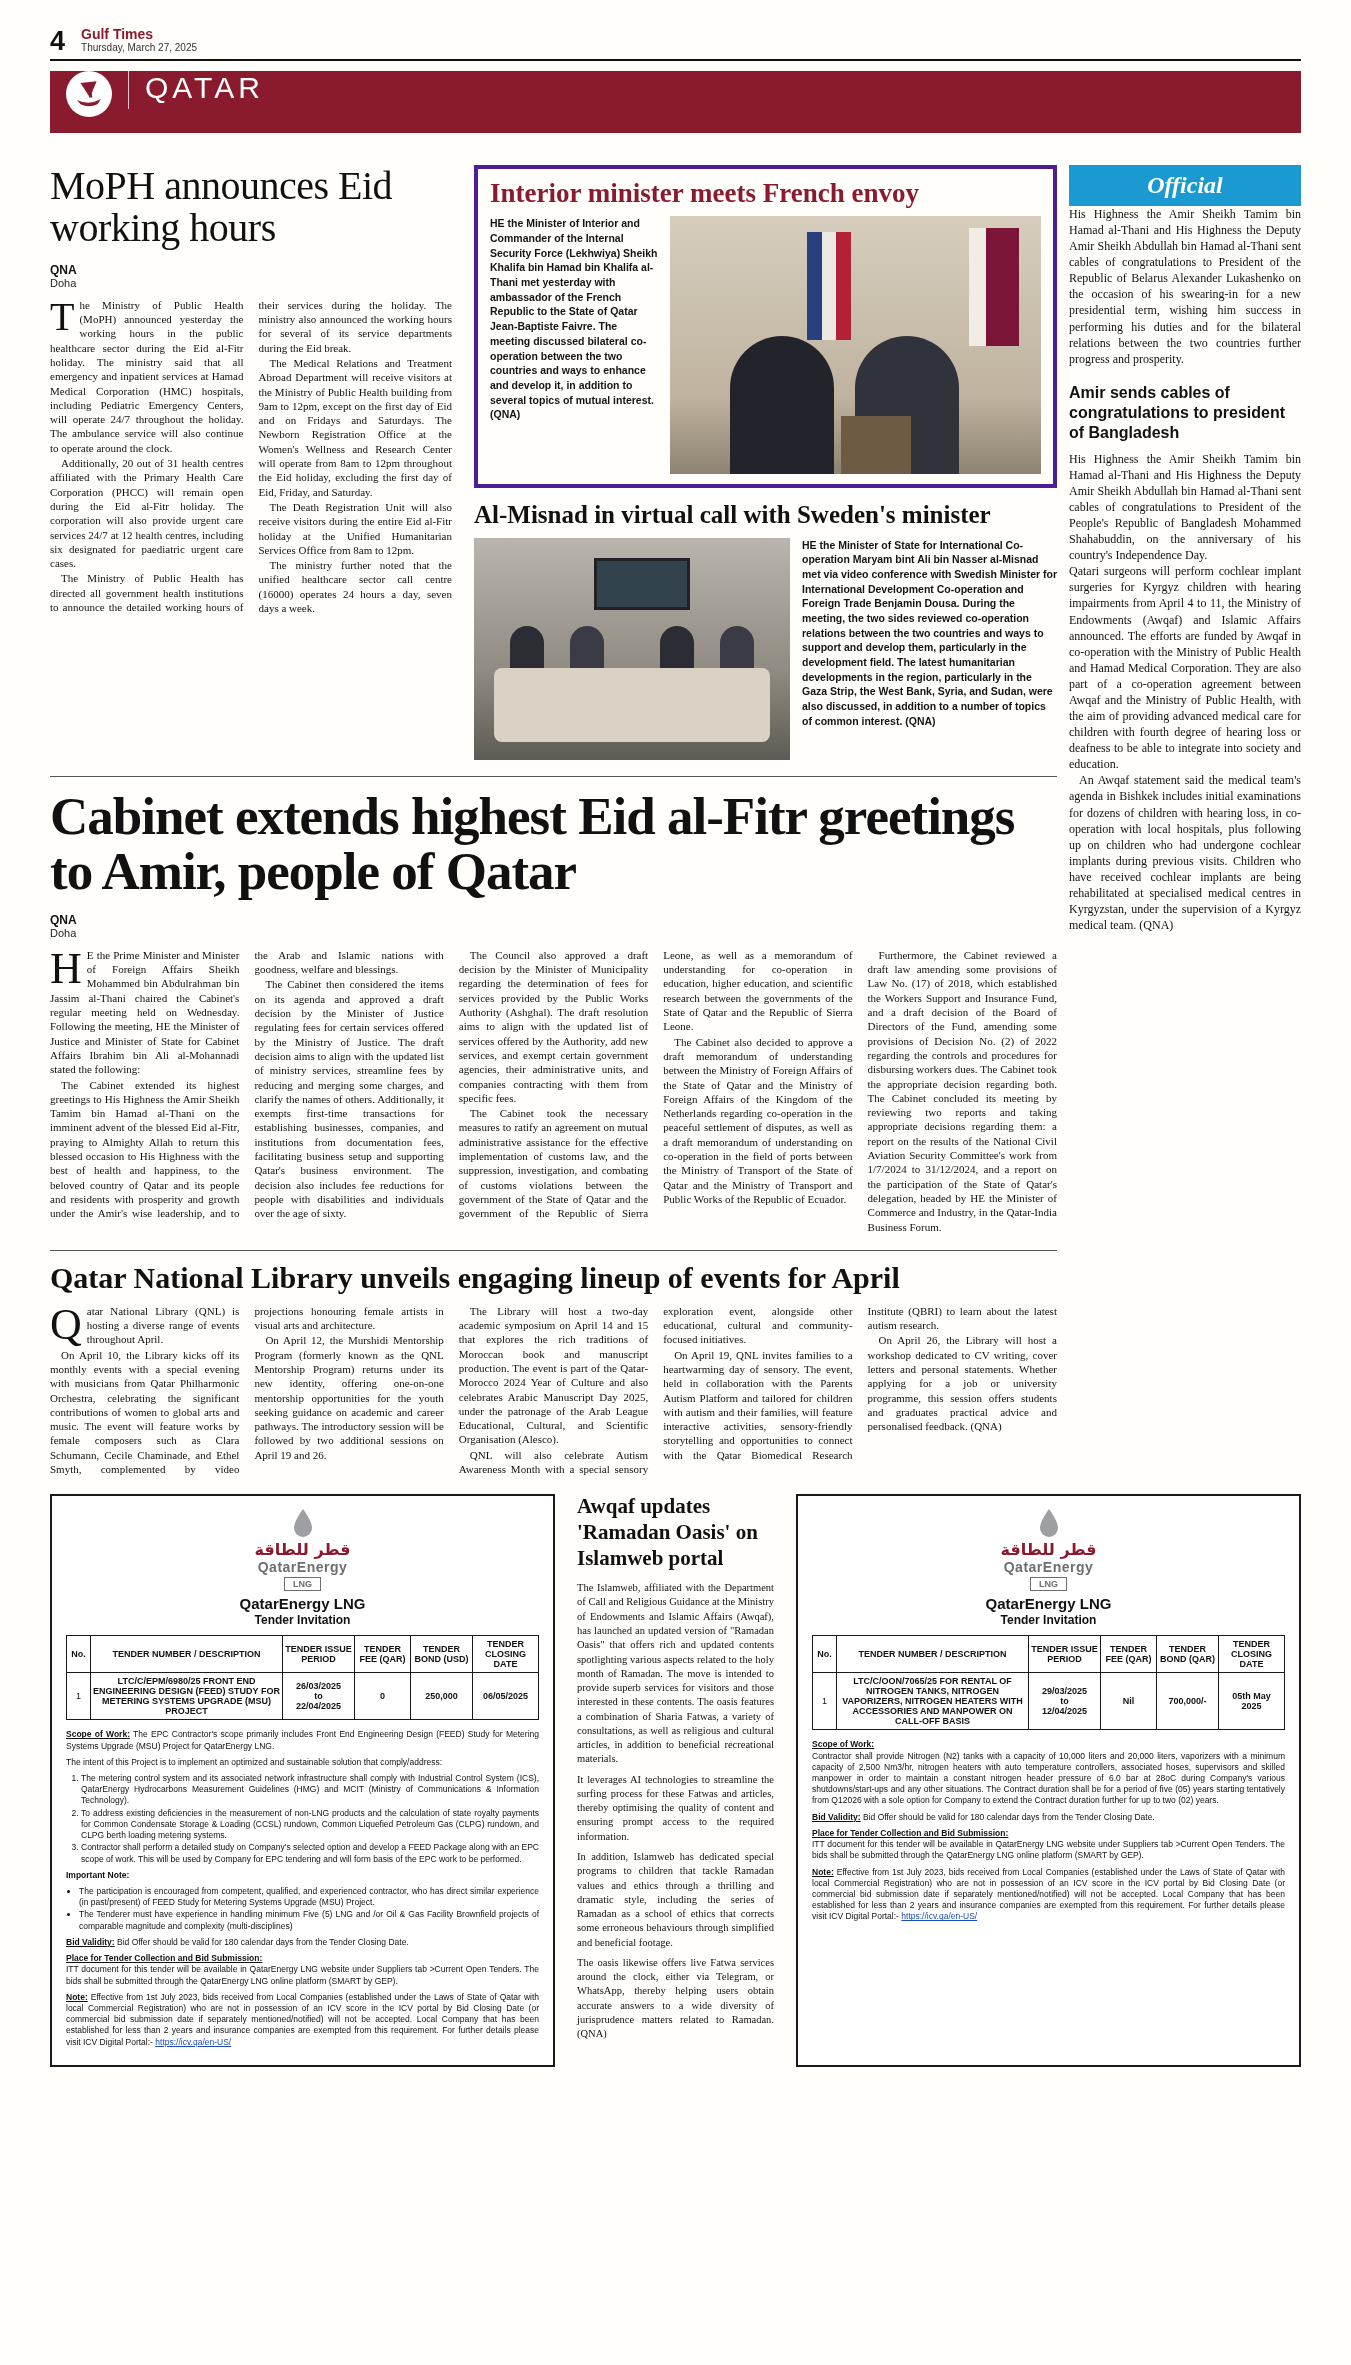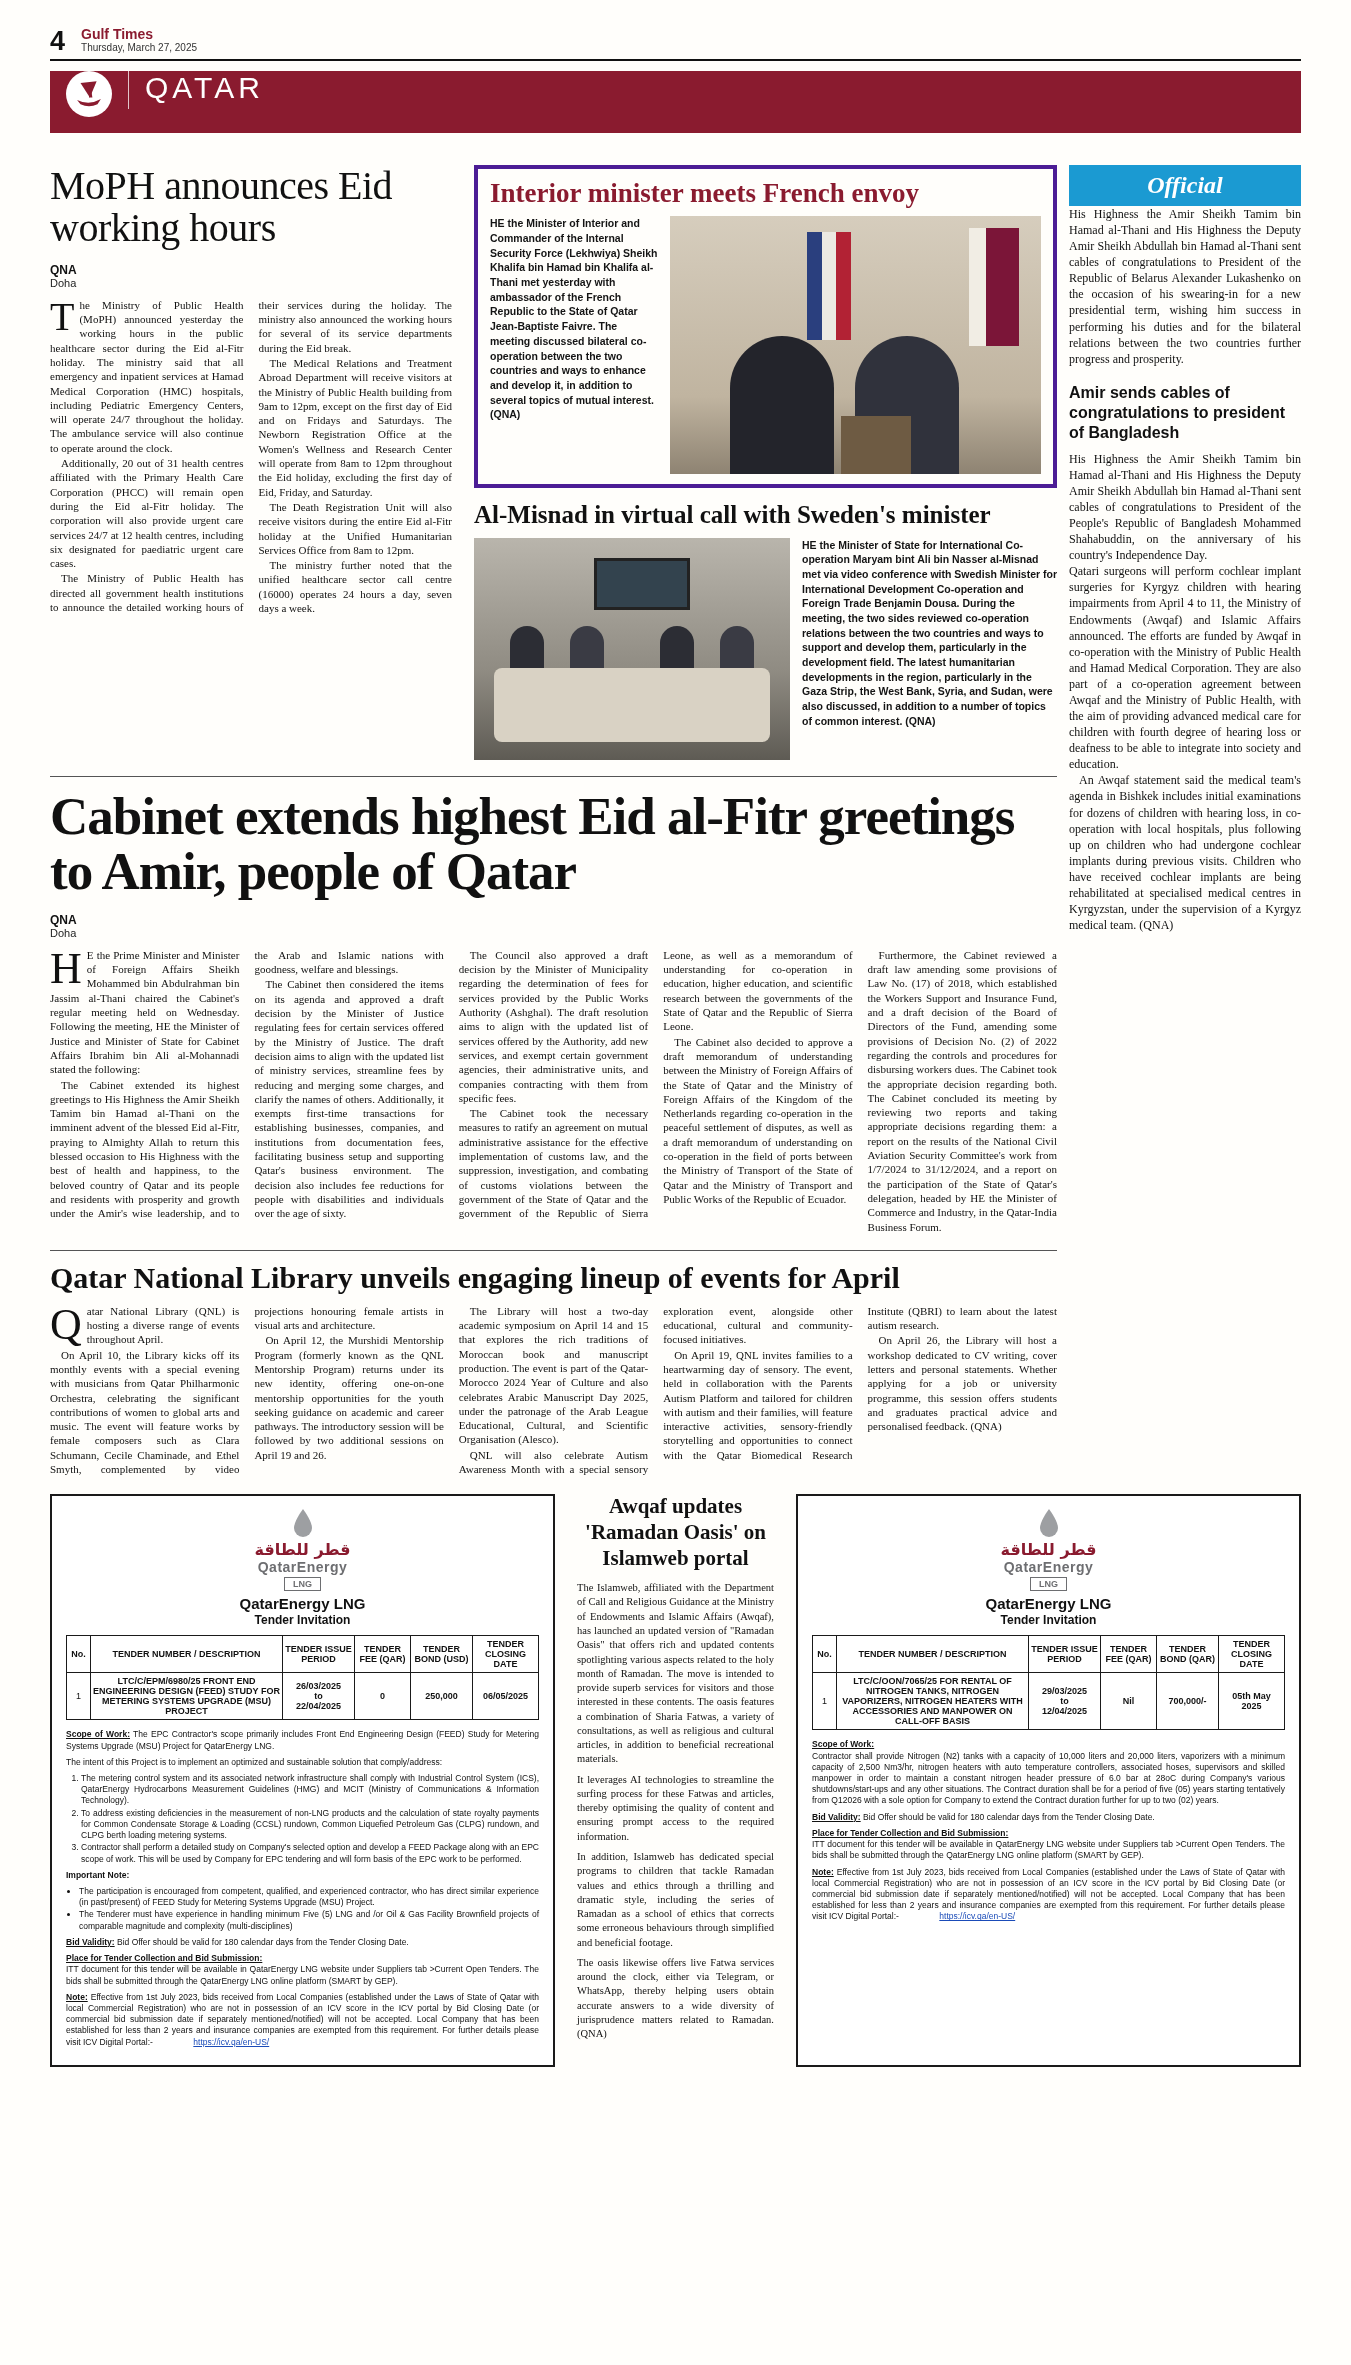--- a/index.html
+++ b/index.html
@@ -91,24 +91,24 @@
   .tender-table th, .tender-table td { border:1px solid #1a1a1a; font-size:9px; padding:3px 2px; text-align:center; vertical-align:middle; }
   .tender-table th { font-weight:700; }
   .tender-table td.desc { font-weight:700; }
   .tender-table td.period { white-space:pre-line; font-weight:700; }
   .tender-table td.bond, .tender-table td.closing, .tender-table td.fee { font-weight:700; }
   .fineprint { font-size:8.5px; line-height:1.32; text-align:justify; margin-bottom:5px; }
   .fp-label { font-weight:700; text-decoration:underline; }
   .fp-label.nound { text-decoration:none; }
   .tender-ad ol { margin:0 0 5px 15px; } .tender-ad ul { margin:0 0 5px 13px; }
   .tender-ad li { font-size:8.5px; line-height:1.32; text-align:justify; margin-bottom:1px; }
-  .url-link { color:#1a4bb8; text-decoration:underline;margin-left:38px; }
-
-  
-  .awqaf-title { font:700 21px/1.22 "Liberation Serif", serif; margin-bottom:10px;text-align:center; }
+  .url-link { color:#1a4bb8; text-decoration:underline; }
+
+  
+  .awqaf-title { font:700 21px/1.22 "Liberation Serif", serif; margin-bottom:10px; }
   .awqaf .abody p { font:400 10.5px/1.36 "Liberation Serif", serif; text-align:justify; margin-bottom:6px; }
 </style>
 </head>
 <body>
 
 <div class="page">
 
   <header class="topbar">
     <span class="page-num">4</span>
     <div class="masthead">

